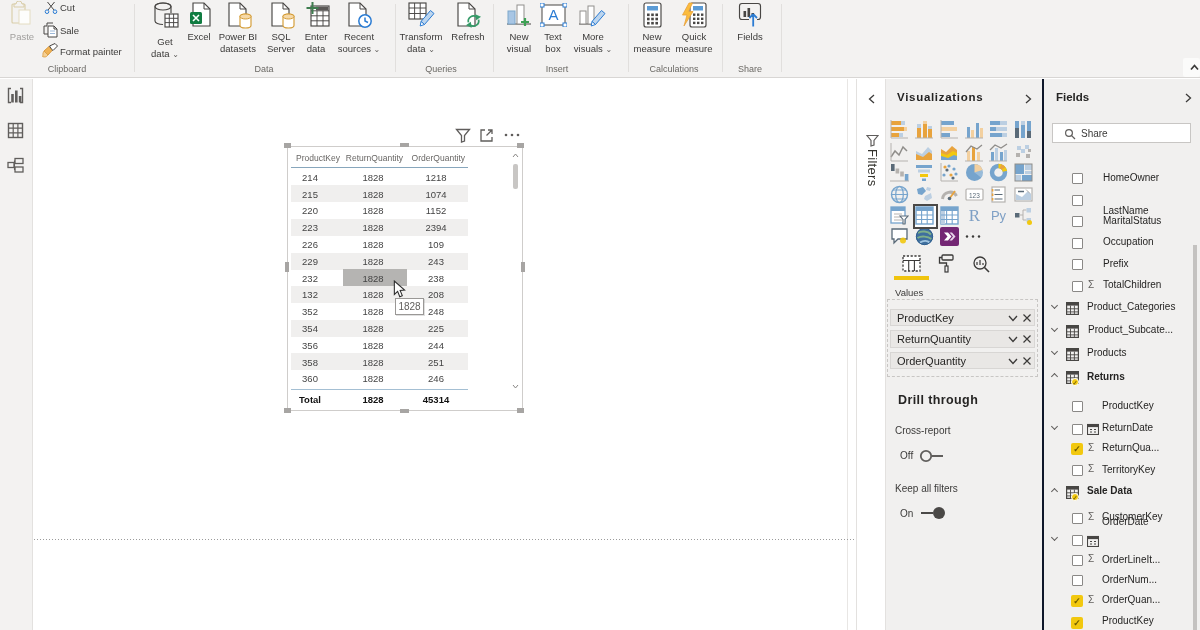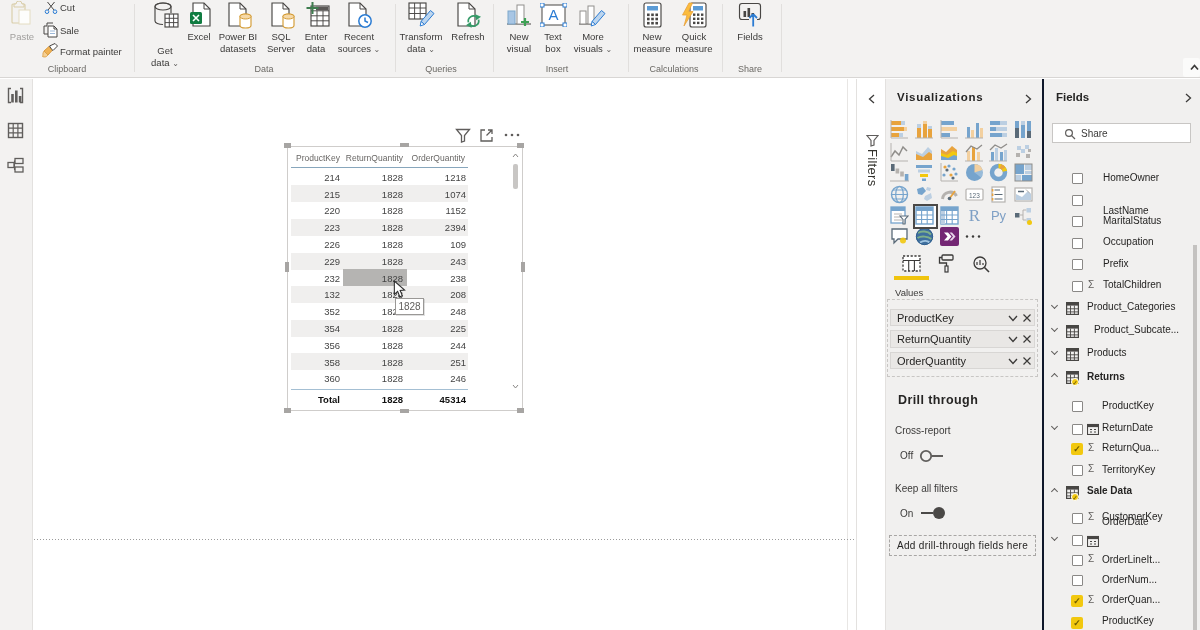--- a/index.html
+++ b/index.html
@@ -20,21 +20,21 @@
 
 #fstrip{position:absolute;left:856px;top:79px;width:30px;height:551px;background:#fff;border-left:1px solid #e3e1df;border-right:1px solid #e3e1df}
 
 #vizpanel{position:absolute;left:886px;top:79px;width:158px;height:551px;background:#f1f0ef;border-right:2px solid #0f172a}
 #fieldspanel{position:absolute;left:1044px;top:79px;width:148px;height:551px;background:#f1f0ef}
 #rightbar{position:absolute;left:1192px;top:79px;width:8px;height:551px;background:#f1f0ef}
 .ptitle{font-size:11.5px;font-weight:bold;color:#252423}
 .chev{color:#605e5c;font-size:10px}
 
 .band{position:absolute;left:291px;width:177px;height:17px;background:#f0efee}
-.num{position:absolute;font-size:9.5px;color:#444;text-align:right;width:60px}
+.num{position:absolute;font-size:9.5px;color:#444;text-align:center;width:60px}
 .hdr{position:absolute;font-size:8.5px;color:#686664;text-align:right}
 
 .frow{position:absolute;font-size:10px;color:#252423;white-space:nowrap}
 .cb{position:absolute;width:11px;height:11px;border:1px solid #8a8886;background:#fff;border-radius:1px}
 .cbchk{position:absolute;width:12px;height:12px;background:#f2c80f;border-radius:2px;color:#6d5a00;font-size:9px;line-height:12px;text-align:center;font-weight:bold}
 .sigma{position:absolute;font-size:10px;color:#605e5c;font-family:"Liberation Sans",sans-serif}
 .cdn{position:absolute;width:5px;height:5px;border:solid #605e5c;border-width:0 1.2px 1.2px 0;transform:rotate(45deg)}
 .cup{position:absolute;width:5px;height:5px;border:solid #605e5c;border-width:0 1.2px 1.2px 0;transform:rotate(-135deg)}
 </style>
 </head>
@@ -70,21 +70,21 @@
     <div class="glabel" style="left:34px;width:66px">Clipboard</div>
     <div class="gsep" style="left:134px"></div>
 
     <svg class="abs" style="left:152px;top:2px" width="27" height="27" viewBox="0 0 27 27">
       <path d="M3 4.5 C3 2.6 6.6 1 11 1 C15.4 1 19 2.6 19 4.5 L19 11" fill="none" stroke="#484644" stroke-width="1.15"></path>
       <path d="M3 4.5 L3 19 C3 20.9 6.6 22.5 11 22.5" fill="none" stroke="#484644" stroke-width="1.15"></path>
       <ellipse cx="11" cy="4.5" rx="8" ry="3.5" fill="none" stroke="#484644" stroke-width="1.15"></ellipse>
       <rect x="13" y="12" width="13" height="13" fill="#fff" stroke="#484644" stroke-width="1.15"></rect>
       <path d="M13 16.3 L26 16.3 M13 20.6 L26 20.6 M17.3 12 L17.3 25 M21.6 12 L21.6 25" stroke="#484644" stroke-width="0.95"></path>
     </svg>
-    <div class="rlbl" style="left:145px;top:45px;width:40px">Get<br>data <span class="chev" style="font-size:8px">⌄</span></div>
+    <div class="rlbl" style="left:145px;top:36px;width:40px">Get<br>data <span class="chev" style="font-size:8px">⌄</span></div>
     <svg class="abs" style="left:188px;top:2px" width="25" height="27" viewBox="0 0 25 27">
       <path d="M5 1 L16 1 L22 7 L22 24 L5 24 z" fill="#fff" stroke="#484644" stroke-width="1.15"></path>
       <path d="M16 1 L16 7 L22 7" fill="none" stroke="#484644" stroke-width="1.0"></path>
       <rect x="2" y="10" width="12" height="12" rx="1.5" fill="#107c41"></rect>
       <path d="M5 13 L11 19 M11 13 L5 19" stroke="#fff" stroke-width="1.6"></path>
     </svg>
     <div class="rlbl" style="left:179px;top:31px;width:40px">Excel</div>
     <svg class="abs" style="left:226px;top:2px" width="26" height="27" viewBox="0 0 26 27">
       <path d="M3 1 L14 1 L20 7 L20 24 L3 24 z" fill="#fff" stroke="#484644" stroke-width="1.15"></path>
       <path d="M14 1 L14 7 L20 7" fill="none" stroke="#484644" stroke-width="1.0"></path>
@@ -607,21 +607,20 @@
     <svg class="abs" style="left:33px;top:370px" width="26" height="14" viewBox="0 0 26 14">
       <path d="M13 7 L24 7" stroke="#605e5c" stroke-width="2"></path>
       <circle cx="7" cy="7" r="5.2" fill="#f1f0ef" stroke="#605e5c" stroke-width="1.8"></circle>
     </svg>
     <div class="abs" style="left:9px;top:404px;font-size:10px;color:#3b3a39">Keep all filters</div>
     <div class="abs" style="left:14px;top:429px;font-size:10px;color:#3b3a39">On</div>
     <svg class="abs" style="left:33px;top:427px" width="28" height="14" viewBox="0 0 28 14">
       <path d="M2 7 L14 7" stroke="#4a4846" stroke-width="2"></path>
       <circle cx="20" cy="7" r="6" fill="#4a4846"></circle>
     </svg>
-    <div class="abs" style="left:3px;top:456px;width:147px;height:21px;border:1px dashed #a8a6a4;font-size:10px;color:#252423;text-align:center;line-height:20px;white-space:nowrap;letter-spacing:0.3px">Add drill-through fields here</div>
   </div>
   <div id="fieldspanel">
     <div class="ptitle abs" style="left:12px;top:12px">Fields</div>
     <svg class="abs" style="left:141px;top:14px" width="7" height="10" viewBox="0 0 7 10">
         <path d="M1 1 L5.5 5 L1 9" fill="none" stroke="#3b3a39" stroke-width="1.3"></path>
       </svg>
     <div class="abs" style="left:8px;top:44px;width:139px;height:20px;background:#fff;border:1px solid #c8c6c4">
       <svg class="abs" style="left:11px;top:4px" width="12" height="12" viewBox="0 0 12 12">
           <circle cx="5" cy="5" r="3.4" fill="none" stroke="#605e5c" stroke-width="1.2"></circle>
           <path d="M7.6 7.6 L11 11" stroke="#605e5c" stroke-width="1.3"></path>
@@ -647,21 +646,21 @@
         <rect x="0.6" y="0.6" width="11.8" height="3" fill="#484644"></rect>
         <path d="M0.6 6.8 L12.4 6.8 M0.6 9.9 L12.4 9.9 M4.5 3.6 L4.5 12.4 M8.4 3.6 L8.4 12.4" stroke="#484644" stroke-width="0.9"></path>
       </svg>
     <div class="frow" style="left:43px;top:222.0px">Product_Categories</div>
     <div class="cdn" style="left:8px;top:246.5px"></div>
     <svg class="abs" style="left:22px;top:245.5px" width="13" height="13" viewBox="0 0 13 13">
         <rect x="0.6" y="0.6" width="11.8" height="11.8" fill="none" stroke="#484644" stroke-width="1.2"></rect>
         <rect x="0.6" y="0.6" width="11.8" height="3" fill="#484644"></rect>
         <path d="M0.6 6.8 L12.4 6.8 M0.6 9.9 L12.4 9.9 M4.5 3.6 L4.5 12.4 M8.4 3.6 L8.4 12.4" stroke="#484644" stroke-width="0.9"></path>
       </svg>
-    <div class="frow" style="left:50px;top:245.0px">Product_Subcate...</div>
+    <div class="frow" style="left:44px;top:245.0px">Product_Subcate...</div>
     <div class="cdn" style="left:8px;top:269.5px"></div>
     <svg class="abs" style="left:22px;top:268.5px" width="13" height="13" viewBox="0 0 13 13">
         <rect x="0.6" y="0.6" width="11.8" height="11.8" fill="none" stroke="#484644" stroke-width="1.2"></rect>
         <rect x="0.6" y="0.6" width="11.8" height="3" fill="#484644"></rect>
         <path d="M0.6 6.8 L12.4 6.8 M0.6 9.9 L12.4 9.9 M4.5 3.6 L4.5 12.4 M8.4 3.6 L8.4 12.4" stroke="#484644" stroke-width="0.9"></path>
       </svg>
     <div class="frow" style="left:43px;top:268.0px">Products</div>
     <div class="cup" style="left:8px;top:295.0px"></div>
     <svg class="abs" style="left:22px;top:292px" width="13" height="13" viewBox="0 0 13 13">
         <rect x="0.6" y="0.6" width="11.8" height="11.8" fill="none" stroke="#484644" stroke-width="1.2"></rect>

